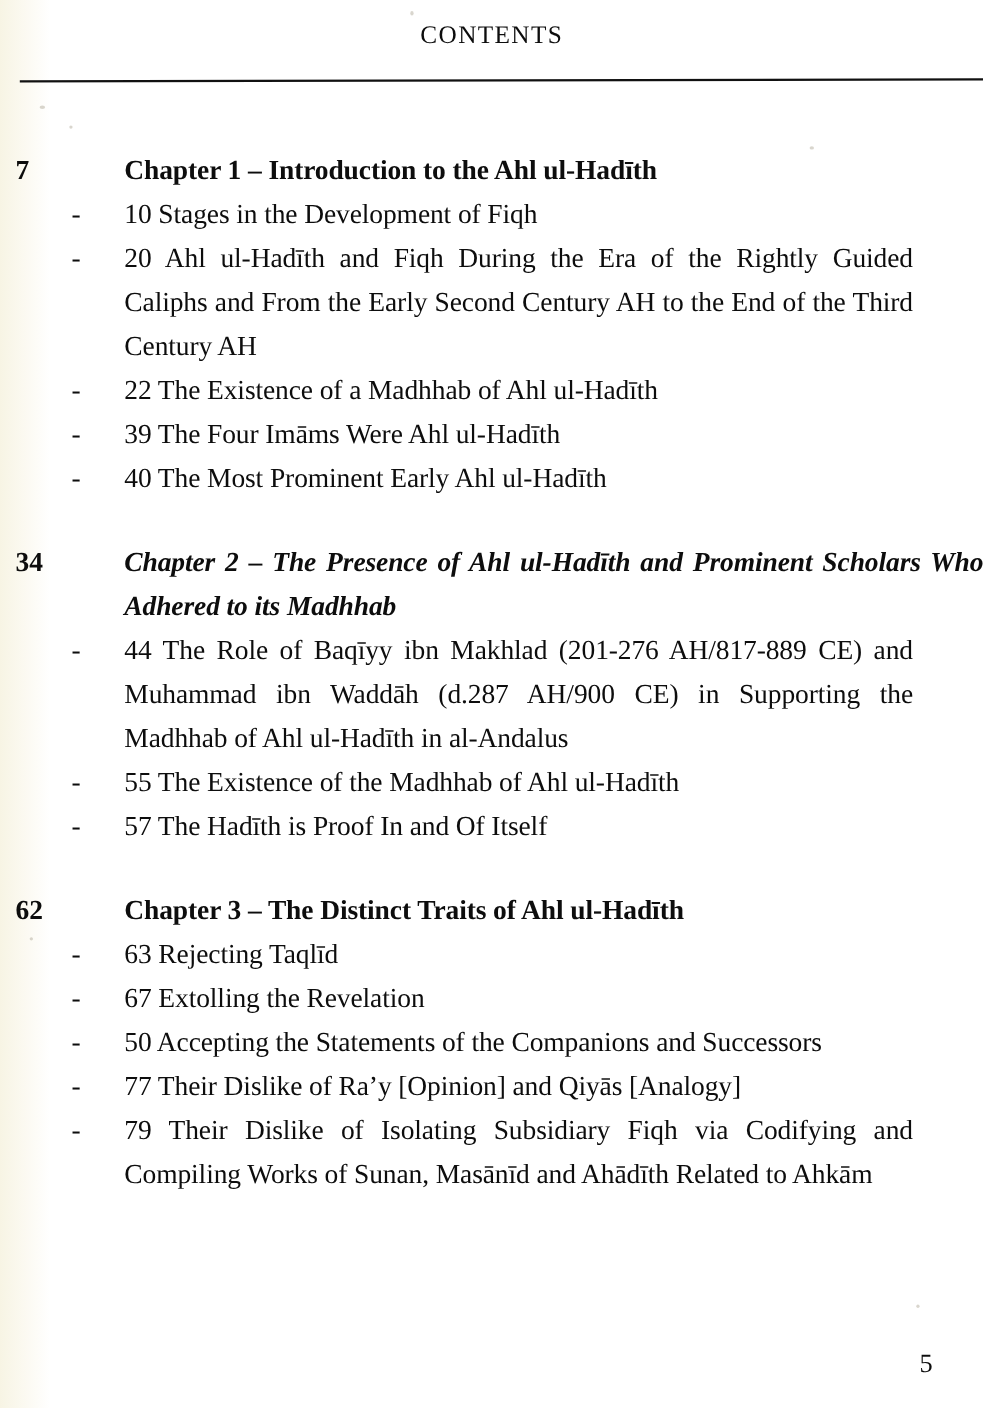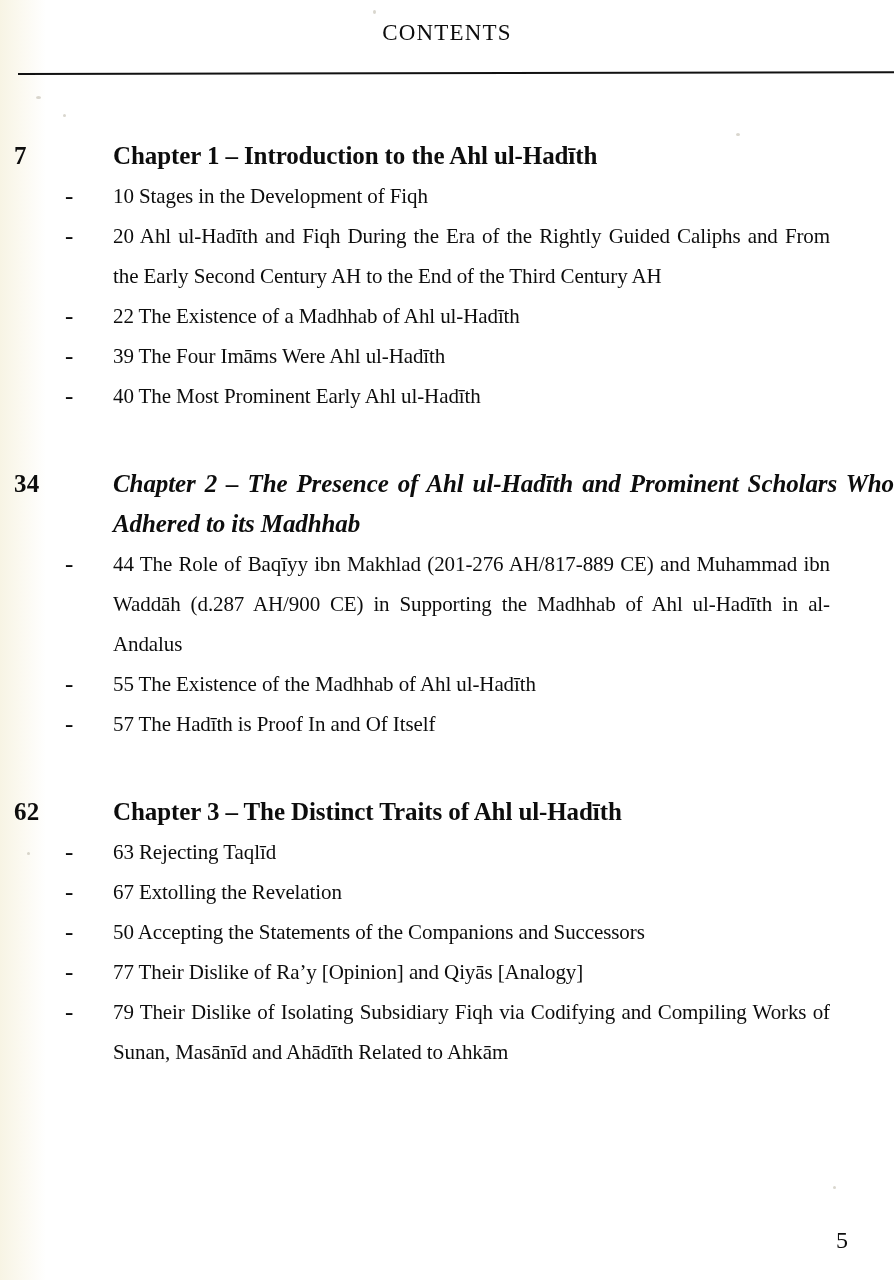--- a/index.html
+++ b/index.html
@@ -70,21 +70,21 @@
 
   
   .toc {
     position: absolute;
     top: 136px;
     left: 0;
     width: 894px;
   }
 
   .chapter-block { margin-bottom: 0; }
-  .chapter-block + .chapter-block { margin-top: 48px; }
+  .chapter-block + .chapter-block { margin-top: 36px; }
 
   .chapter-row {
     display: flex;
     align-items: flex-start;
   }
   .chapter-pageno {
     width: 113px;
     flex: 0 0 113px;
     padding-left: 14px;
     box-sizing: border-box;
@@ -112,21 +112,21 @@
     width: 113px;
     flex: 0 0 113px;
     padding-left: 65px;
     box-sizing: border-box;
     font-size: 25px;
     line-height: 40px;
   }
   .entry-text {
     flex: 1 1 auto;
     padding-right: 64px;
-    font-size: 21px;
+    font-size: 25px;
     line-height: 40px;
     letter-spacing: -.1px;
   }
   .entry-text.justified {
     text-align: justify;
     text-justify: inter-word;
     text-align-last: left;
   }
 
   

